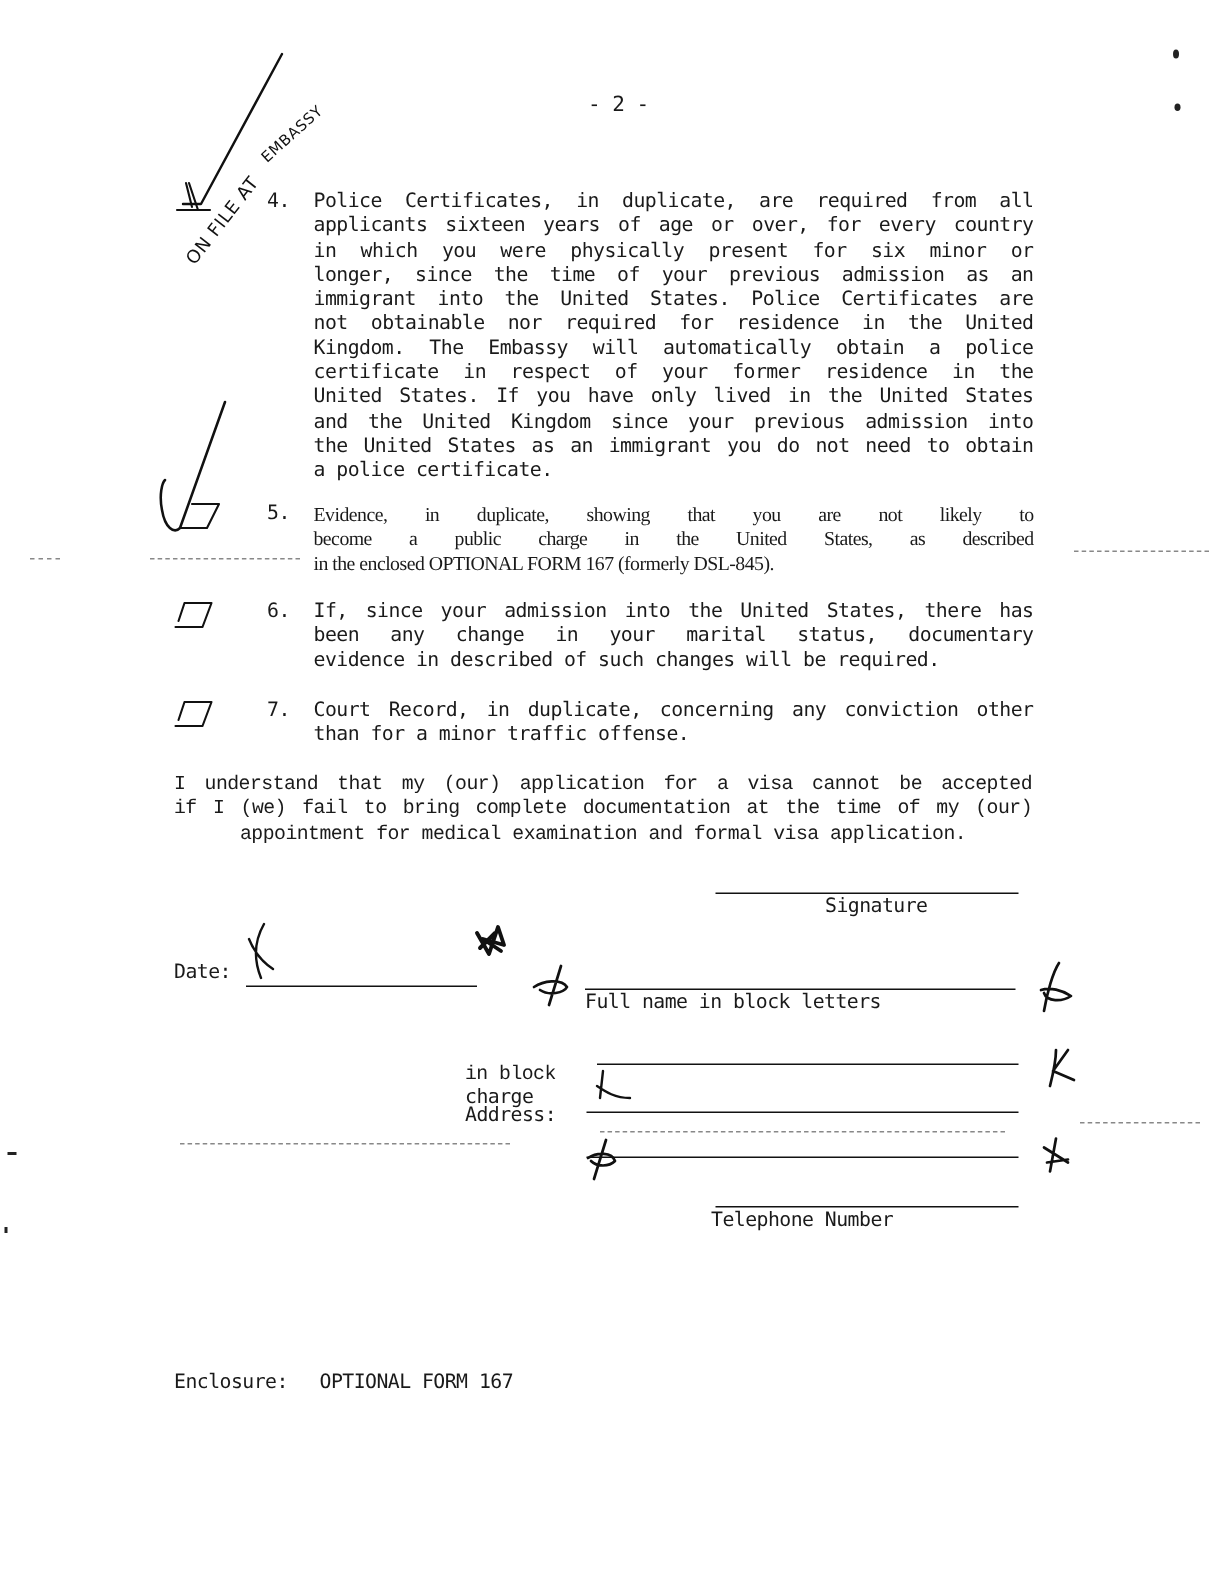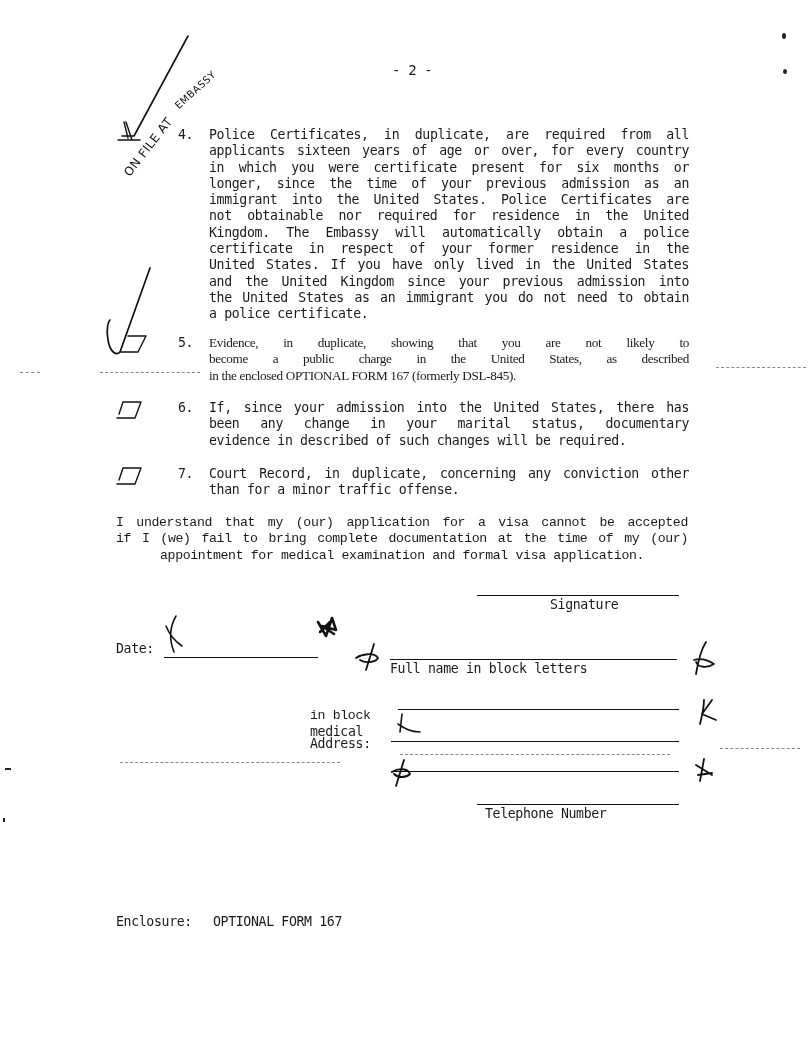--- a/index.html
+++ b/index.html
@@ -41,21 +41,21 @@
   <path d="M26 92 L32 110 M18 110 L40 110" stroke-width="1.4"></path>
   <path d="M24 92 L28 108" stroke-width="1.4"></path>
 </svg>
 <div class="handtxt" style="left:132px;top:165px;transform:rotate(-52deg);font-size:12px;">ON FILE AT</div>
 <div class="handtxt" style="left:180px;top:100px;transform:rotate(-42deg);font-size:10px;">EMBASSY</div>
 
 <div class="abs mono item-num" style="left:178px;top:127px;">4.</div>
 <div class="abs mono item-text" style="left:209px;top:127px;">
   <span class="ln">Police Certificates, in duplicate, are required from all</span>
   <span class="ln">applicants sixteen years of age or over, for every country</span>
-  <span class="ln">in which you were certificate present for six months or</span>
+  <span class="ln">in which you were physically present for six minor or</span>
   <span class="ln">longer, since the time of your previous admission as an</span>
   <span class="ln">immigrant into the United States.  Police Certificates are</span>
   <span class="ln">not obtainable nor required for residence in the United</span>
   <span class="ln">Kingdom.  The Embassy will automatically obtain a police</span>
   <span class="ln">certificate in respect of your former residence in the</span>
   <span class="ln">United States.  If you have only lived in the United States</span>
   <span class="ln">and the United Kingdom since your previous admission into</span>
   <span class="ln">the United States as an immigrant you do not need to obtain</span>
   <span class="ln last">a police certificate.</span>
 </div>
@@ -117,40 +117,40 @@
 </svg>
 
 <div class="rule" style="left:390px;top:659px;width:287px;"></div>
 <div class="label mono" style="left:390px;top:661px;">Full name in block letters</div>
 <svg class="hand" style="left:686px;top:638px;" width="34" height="40">
   <path d="M20 4 C16 10 12 24 10 36 M8 22 C14 20 22 22 28 26 C22 30 12 30 10 24" stroke-width="1.8"></path>
 </svg>
 
 <div class="label mono" style="left:310px;top:692px;line-height:16px;margin-top:44px;">Address:</div>
 <div class="label mono" style="left:310px;top:708px;line-height:16px;font-family:Liberation Mono, monospace;">in block</div>
-<div class="label mono" style="left:310px;top:724px;line-height:16px;">medical</div>
+<div class="label mono" style="left:310px;top:724px;line-height:16px;">charge</div>
 <div class="rule" style="left:398px;top:709px;width:281px;"></div>
 <svg class="hand" style="left:394px;top:710px;" width="34" height="26">
   <path d="M8 4 L6 22 M4 14 C10 18 16 22 26 22" stroke-width="1.6"></path>
 </svg>
 <svg class="hand" style="left:694px;top:696px;" width="30" height="32">
   <path d="M10 4 C10 12 8 20 6 28 M18 4 L8 18 L22 24" stroke-width="1.8"></path>
 </svg>
 <div class="rule" style="left:391px;top:741px;width:288px;"></div>
 <div class="dash" style="left:120px;top:762px;width:220px;"></div>
 <div class="dash" style="left:400px;top:754px;width:270px;"></div>
 <div class="dash" style="left:720px;top:748px;width:80px;"></div>
 <div class="rule" style="left:391px;top:771px;width:288px;"></div>
 <svg class="hand" style="left:388px;top:756px;" width="30" height="34">
   <path d="M16 4 L8 30 M4 16 C10 12 20 12 22 18 C18 22 10 22 6 18" stroke-width="1.8"></path>
 </svg>
 <svg class="hand" style="left:692px;top:755px;" width="30" height="30">
   <path d="M12 4 L8 26 M4 10 L20 20 M6 20 L20 18" stroke-width="1.8"></path>
 </svg>
 
 <div class="rule" style="left:477px;top:804px;width:202px;"></div>
-<div class="label mono" style="left:485px;top:806px;">Telephone Number</div>
+<div class="label mono" style="left:474px;top:806px;">Telephone Number</div>
 
 <div class="label mono" style="left:116px;top:914px;">Enclosure:</div>
 <div class="label mono" style="left:213px;top:914px;">OPTIONAL FORM 167</div>
 
 <div class="speck" style="left:5px;top:768px;width:6px;height:1.5px;border-radius:0;"></div>
 <div class="speck" style="left:3px;top:818px;width:1.5px;height:4px;border-radius:0;"></div>
 
 </body></html>

